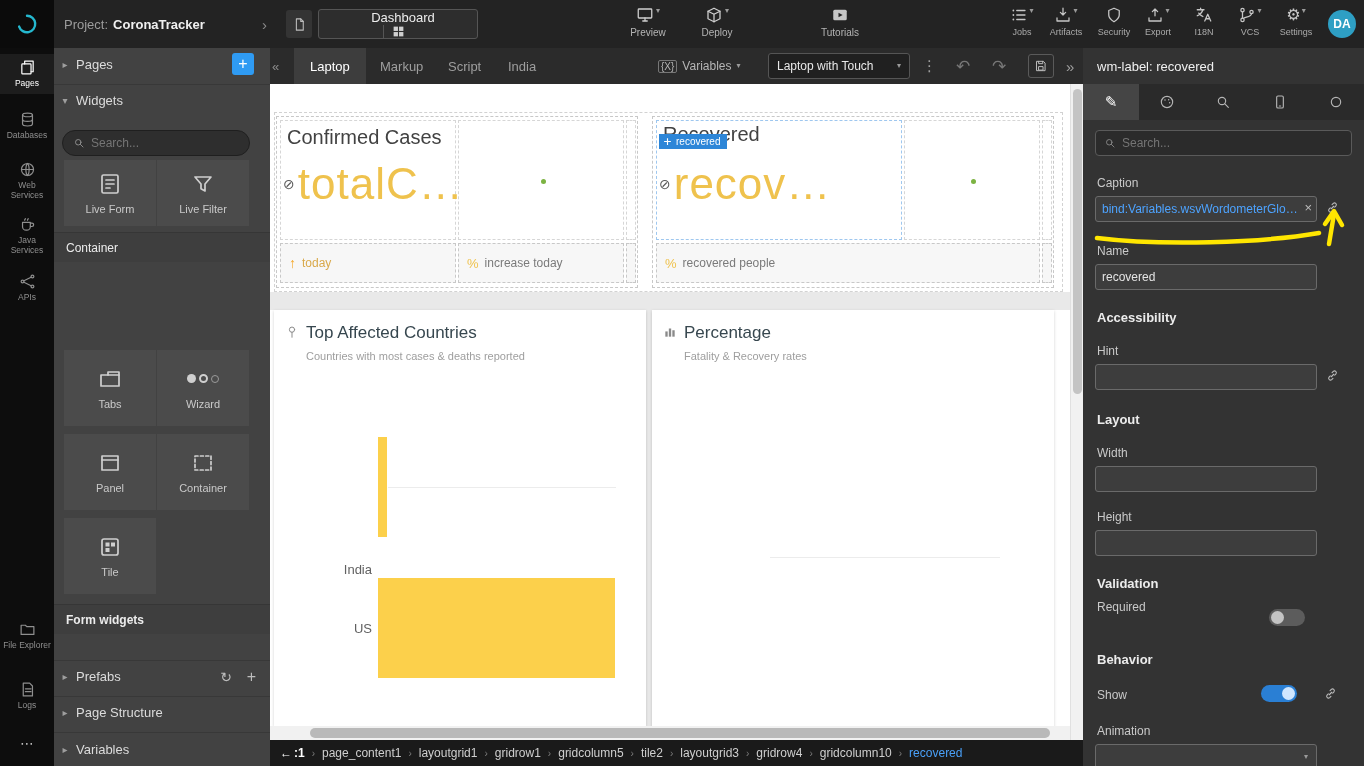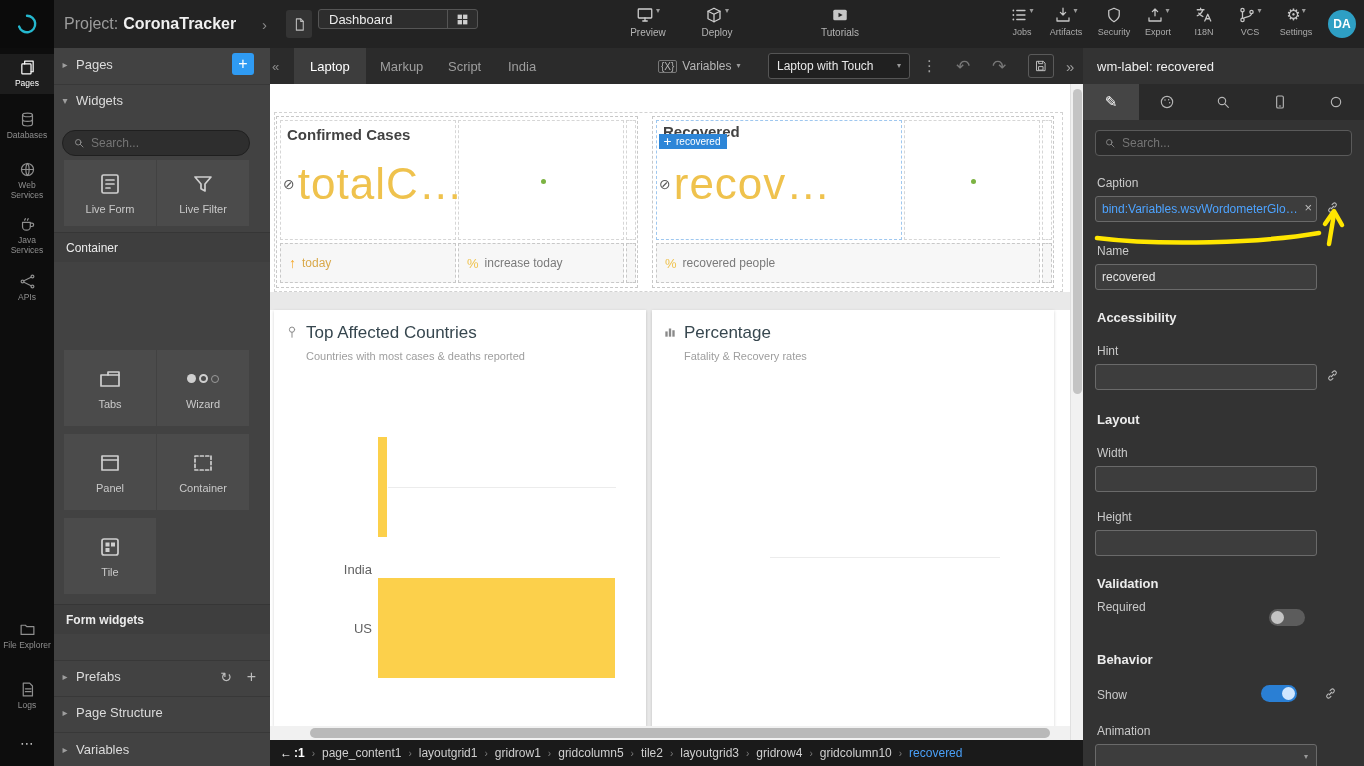--- a/index.html
+++ b/index.html
@@ -9,28 +9,28 @@
   .abs { position:absolute; }
   .flexc { display:flex; align-items:center; }
   .i { width:18px; height:18px; fill:none; stroke:currentColor; stroke-width:1.7;
        stroke-linecap:round; stroke-linejoin:round; }
   .if { fill:currentColor; stroke:none; }
 
   
   .topbar { left:0; top:0; width:1364px; height:48px; background:#232323; z-index:20; }
   .logo { left:0; top:0; width:54px; height:48px; background:#0b0b0b; display:flex;
           align-items:center; justify-content:center; }
-  .project { left:64px; top:0; height:48px; font-size:16px; color:#9c9c9c; }
+  .project { left:64px; top:0; height:48px; font-size:13px; color:#9c9c9c; }
   .project b { color:#f0f0f0; font-weight:bold; margin-left:5px; }
   .top-chev { left:262px; top:0; height:48px; color:#8a8a8a; font-size:15px; }
   .doc-btn { left:286px; top:10px; width:26px; height:28px; background:#343434;
              border-radius:3px; color:#bdbdbd; display:flex; align-items:center; justify-content:center; }
   .doc-btn svg { width:15px; height:15px; }
-  .page-select { left:318px; top:9px; width:160px; height:20px; background:#2d2d2d;
-    border:1px solid #555; border-radius:3px; color:#ececec; font-size:13px; display:flex; align-items:center; }
+  .page-select { left:318px; top:9px; width:160px; height:30px; background:#2d2d2d;
+    border:1px solid #555; border-radius:3px; color:#ececec; font-size:13px; display:flex; align-items:center;flex-direction:column; }
   .page-select .lbl { flex:1; padding-left:10px; }
   .page-select .grid-seg { width:30px; height:100%; border-left:1px solid #555;
     display:flex; align-items:center; justify-content:center; color:#cfcfcf; }
   .page-select .grid-seg svg { width:13px; height:13px; }
   .top-item { top:6px; display:flex; flex-direction:column; align-items:center; gap:3px;
     color:#b5b5b5; font-size:10px; }
   .top-item .ic { display:flex; align-items:flex-start; gap:2px; color:#cfcfcf; }
   .tiny-chev { font-size:8px; color:#9a9a9a; line-height:10px; }
   .tool { top:6px; display:flex; flex-direction:column; align-items:center; gap:3px;
     color:#ababab; font-size:9px; width:40px; }
@@ -84,21 +84,21 @@
   .ct-icon { top:0; height:36px; color:#9e9e9e; display:flex; align-items:center; font-size:15px; }
   .save-box { left:758px; top:6px; width:26px; height:24px; border:1px solid #5a5a5a;
     border-radius:3px; color:#bdbdbd; display:flex; align-items:center; justify-content:center; }
   .save-box svg { width:14px; height:14px; }
 
   
   .canvas { left:270px; top:84px; width:800px; height:642px; background:#ffffff; overflow:hidden; }
   .gap-band { background:#e9e9e9; }
   .dashed { border:1px dashed #c8c8c8; }
   .tile { position:absolute; background:#fff; }
-  .tile-title { position:absolute; font-size:15px; color:#424242;font-weight:bold; }
+  .tile-title { position:absolute; font-size:20px; color:#424242; }
   .big-val { position:absolute; display:flex; align-items:center; gap:3px; }
   .big-val .slash { font-size:14px; color:#5a5a5a; }
   .big-val .txt { font-size:44px; color:#efc24d; letter-spacing:1px; white-space:nowrap; }
   .green-dot { position:absolute; width:5px; height:5px; border-radius:50%; background:#7cb342; }
   .tile-foot { position:absolute; background:#f7f7f7; display:flex; align-items:center;
     font-size:12px; color:#7a7a7a; gap:6px; padding-left:8px; }
   .sel-tag { position:absolute; background:#2d86d8; color:#fff; font-size:10px; height:15px;
     display:flex; align-items:center; gap:4px; padding:0 7px 0 4px; z-index:3; }
   .sel-tag svg { width:9px; height:9px; }
   .card { position:absolute; background:#fff; box-shadow:0 1px 3px rgba(0,0,0,.18); }

